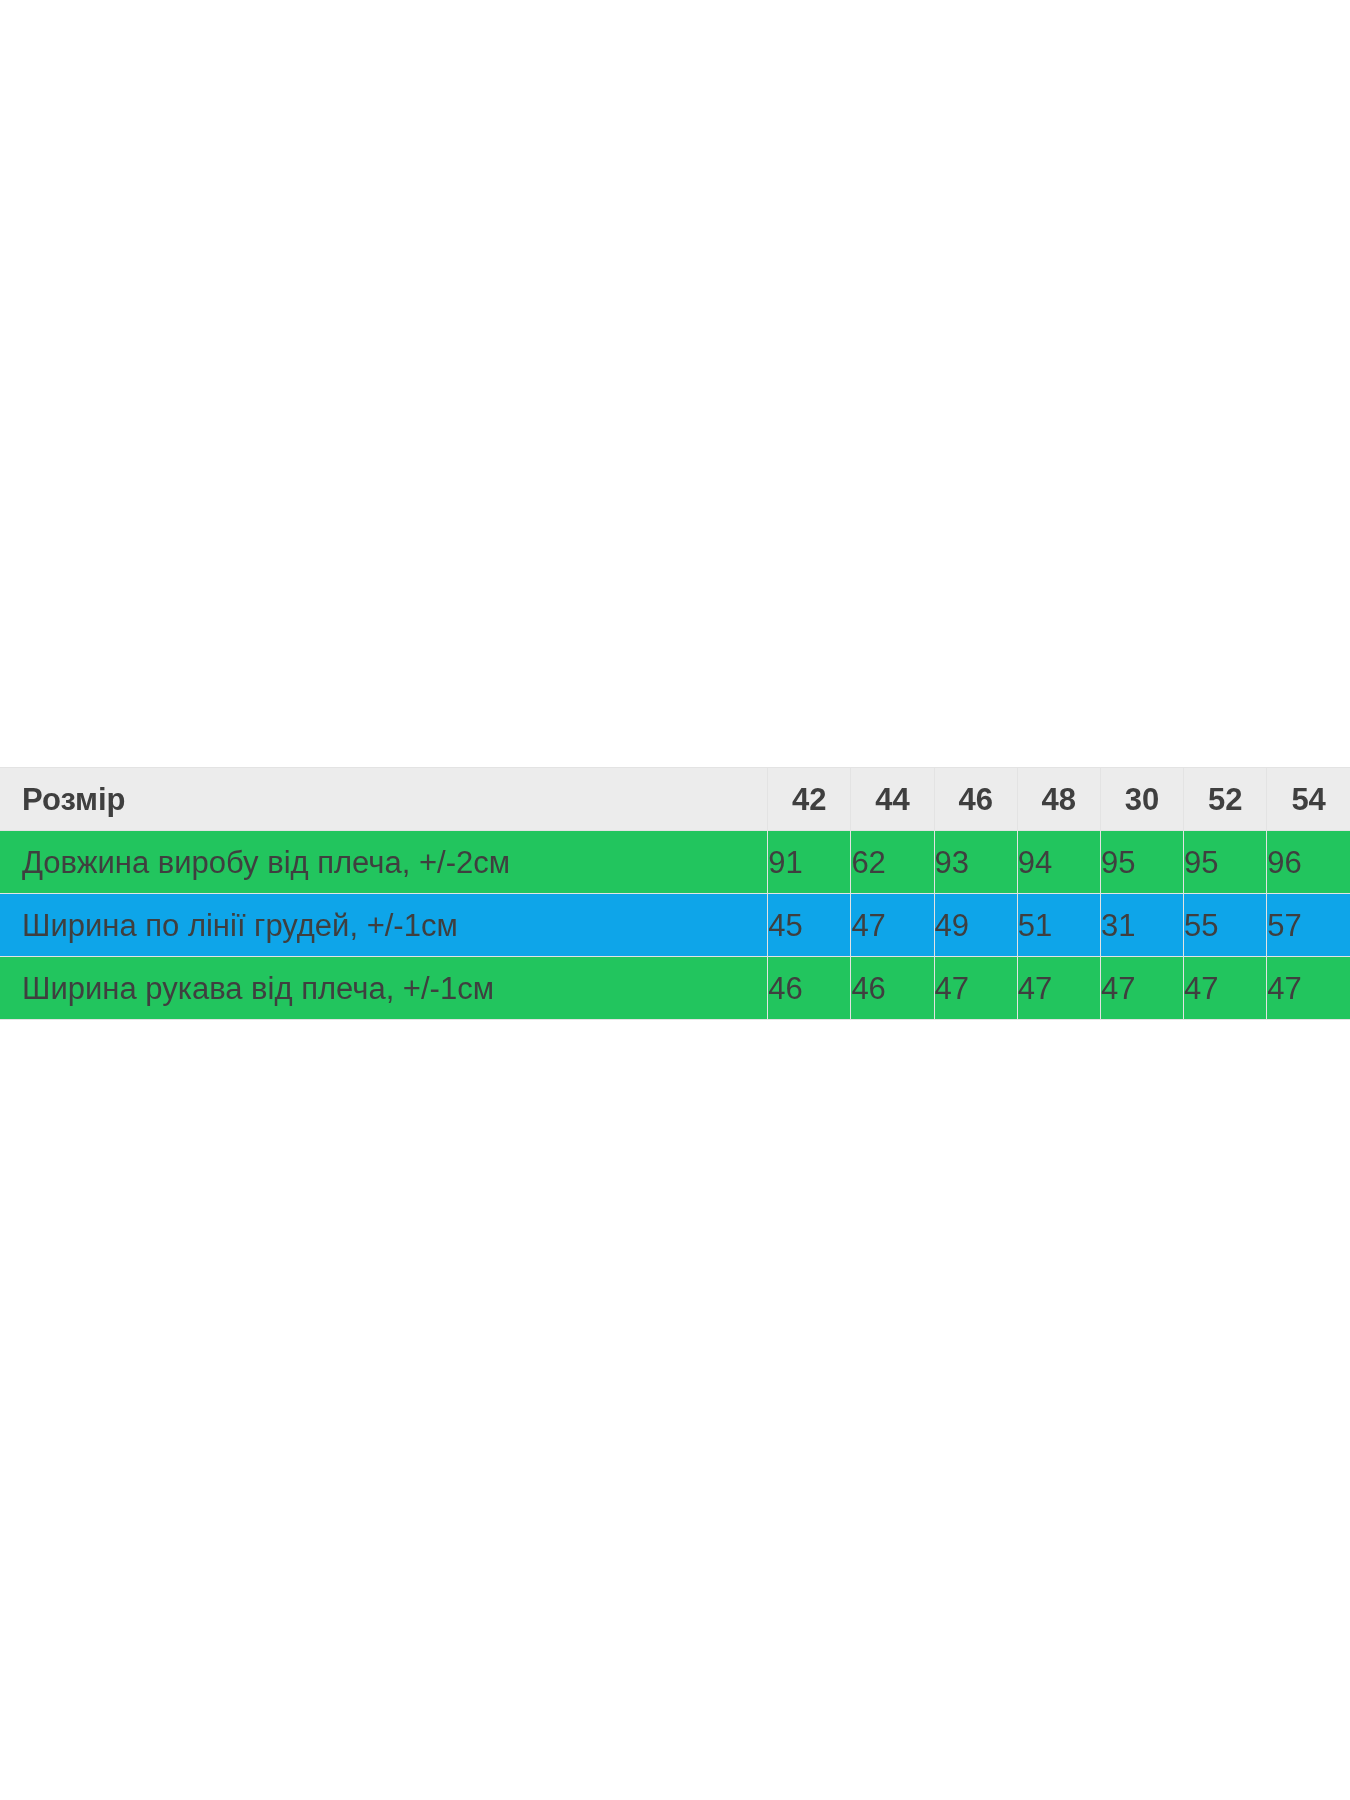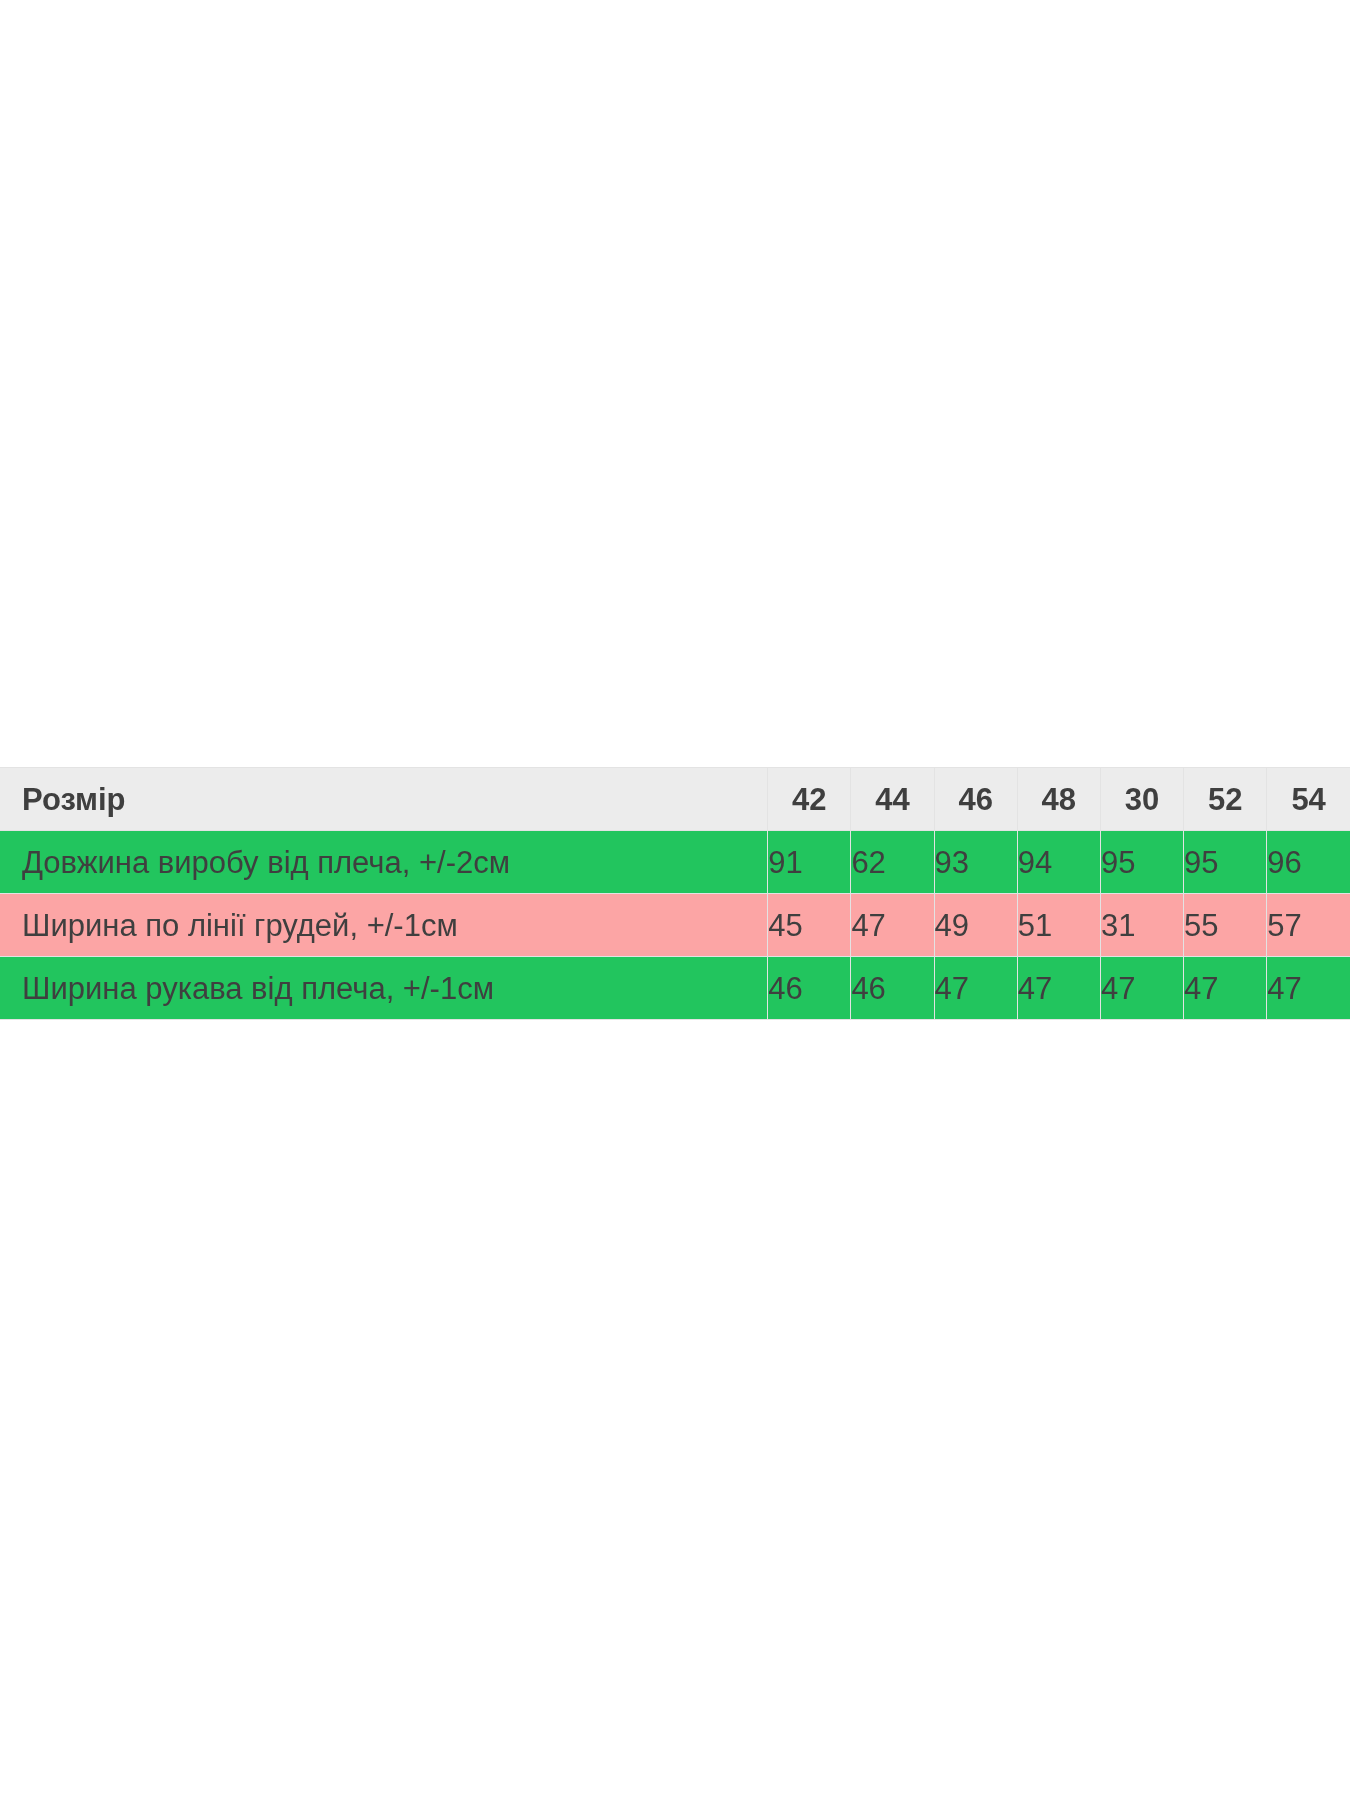--- a/index.html
+++ b/index.html
@@ -48,21 +48,21 @@
   }
   
   tr.row-head th,
   tr.row-head td {
     background: #ececec;
   }
   tr.row-odd td {
     background: #22c55e;
   }
   tr.row-even td {
-    background: #fca5a5;
+    background: #0ea5e9;
   }
   
   .label-cell {
     text-align: left;
     padding-left: 22px !important;
     padding-right: 10px !important;
     white-space: nowrap;
     border-left: none !important;
   }
   .head-label {

